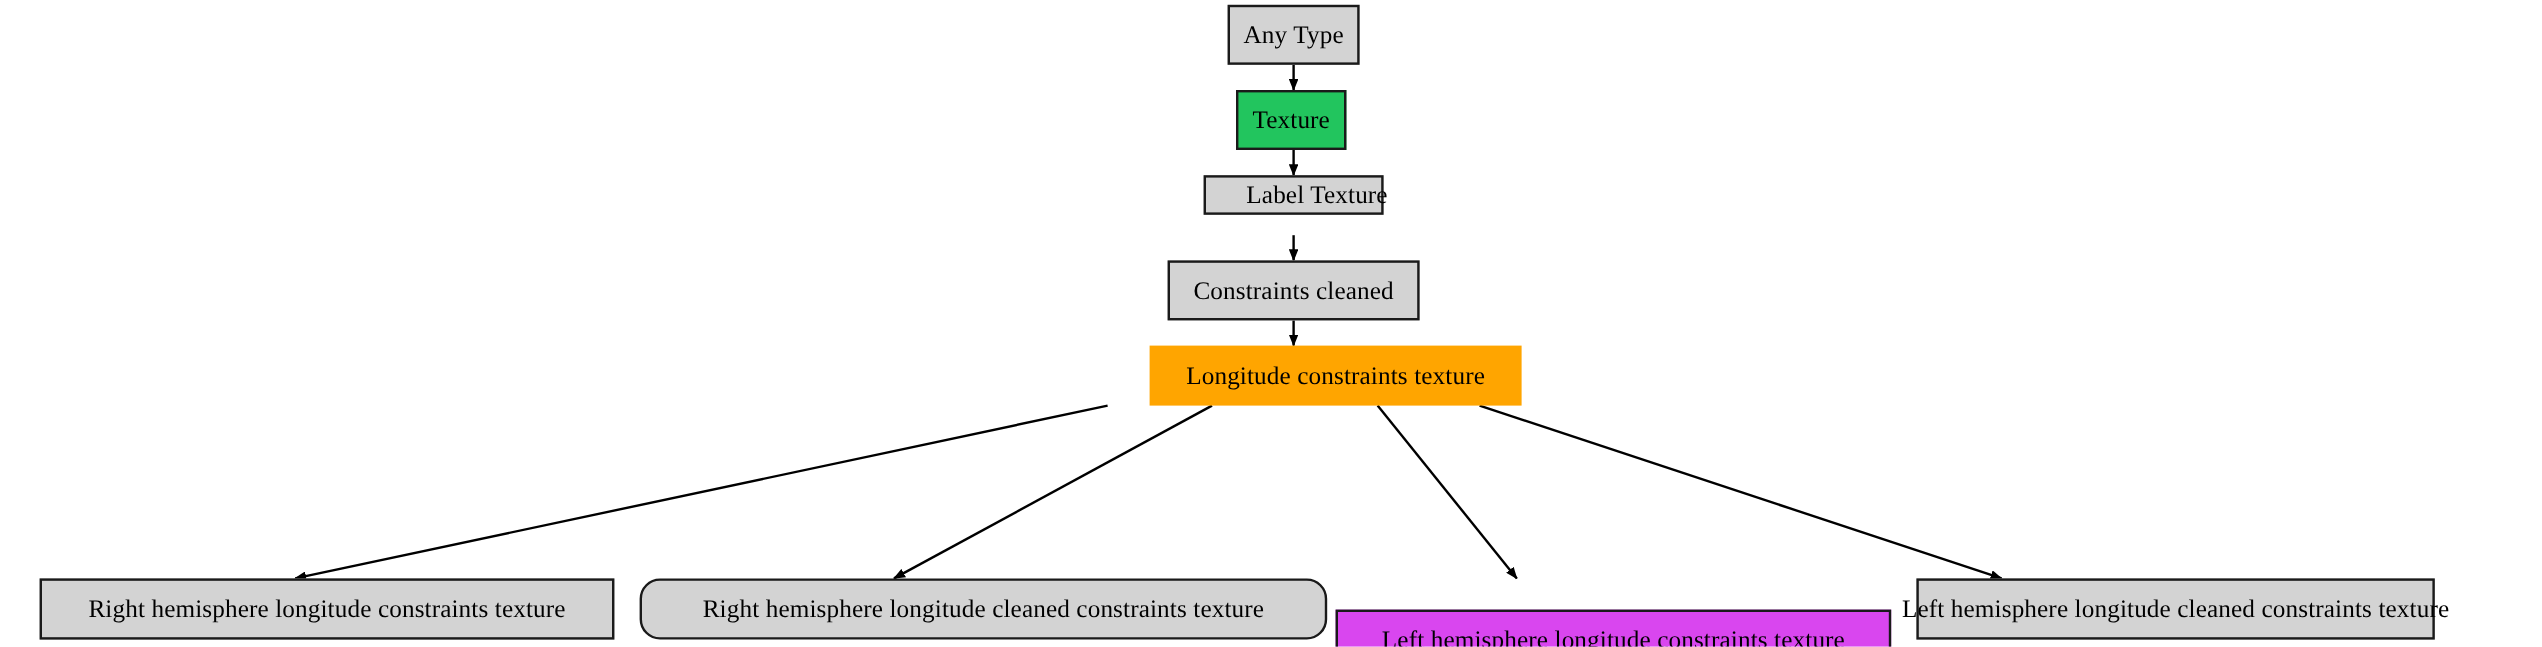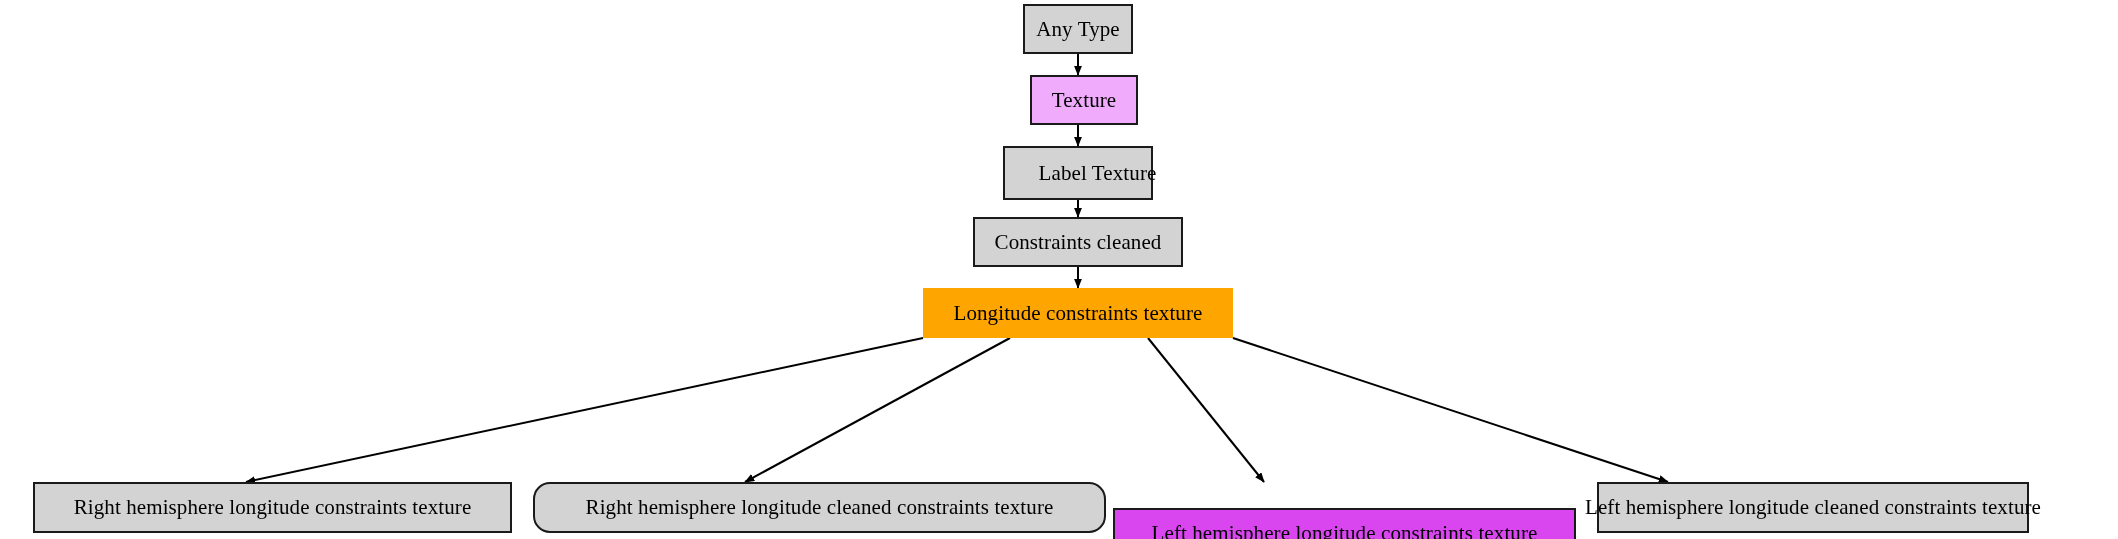--- a/index.html
+++ b/index.html
@@ -68,30 +68,30 @@
         <line x1="982" y1="338" x2="717" y2="482" stroke="#000000" stroke-width="2" marker-end="url(#arrowhead)"></line>
         <line x1="1120" y1="338" x2="1236" y2="482" stroke="#000000" stroke-width="2" marker-end="url(#arrowhead)"></line>
         <line x1="1205" y1="338" x2="1640" y2="482" stroke="#000000" stroke-width="2" marker-end="url(#arrowhead)"></line>
       </g>
   </svg>
 
   <div id="nodes-layer">
       <div class="node" style="left: 995px; top: 4px; width: 110px; height: 50px; background: rgb(211, 211, 211); border-color: rgb(26, 26, 26);">
         <span class="node-label">Any Type</span>
       </div>
-      <div class="node" style="left: 1002px; top: 75px; width: 108px; height: 50px; background: #f0abfc; border-color: rgb(26, 26, 26); text-align: right;">
+      <div class="node" style="left: 1002px; top: 75px; width: 92px; height: 50px; background: #22c55e; border-color: rgb(26, 26, 26); text-align: right;">
         <span class="node-label">Texture</span>
       </div>
-      <div class="node" style="left: 975px; top: 146px; width: 150px; height: 54px; background: rgb(211, 211, 211); border-color: rgb(26, 26, 26); padding-left: 39px;">
+      <div class="node" style="left: 975px; top: 146px; width: 150px; height: 33px; background: rgb(211, 211, 211); border-color: rgb(26, 26, 26); padding-left: 39px;">
         <span class="node-label">Label Texture</span>
       </div>
       <div class="node" style="left: 945px; top: 217px; width: 210px; height: 50px; background: rgb(211, 211, 211); border-color: rgb(26, 26, 26);">
         <span class="node-label">Constraints cleaned</span>
       </div>
-      <div class="node highlight" style="left: 895px; top: 288px; width: 310px; height: 50px; background: rgb(255, 165, 0);">
+      <div class="node highlight" style="left: 930px; top: 288px; width: 310px; height: 50px; background: rgb(255, 165, 0);">
         <span class="node-label">Longitude constraints texture</span>
       </div>
       <div class="node" style="left: 5px; top: 482px; width: 479px; height: 51px; background: rgb(211, 211, 211); border-color: rgb(26, 26, 26); text-align: center;">
         <span class="node-label">Right hemisphere longitude constraints texture</span>
       </div>
       <div class="node" style="left: 505px; top: 482px; width: 573px; height: 51px; background: rgb(211, 211, 211); border-color: rgb(26, 26, 26); border-radius: 17px;">
         <span class="node-label">Right hemisphere longitude cleaned constraints texture</span>
       </div>
       <div class="node" style="left: 1085px; top: 508px; width: 463px; height: 51px; background: #d946ef; border-color: rgb(26, 26, 26);">
         <span class="node-label">Left hemisphere longitude constraints texture</span>

